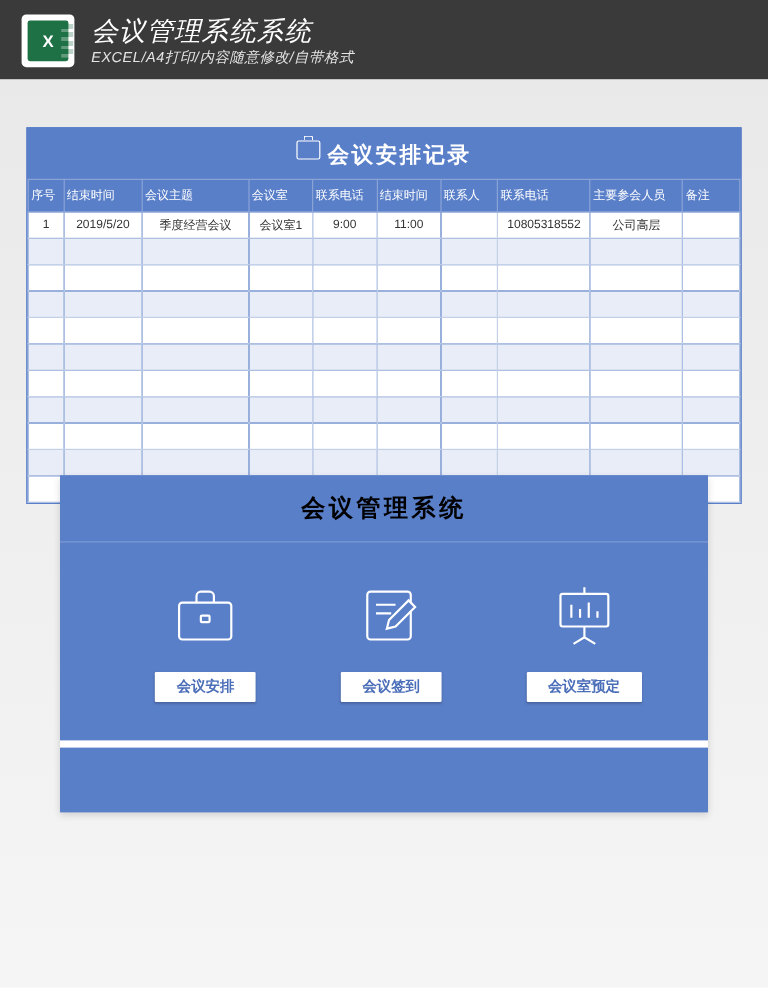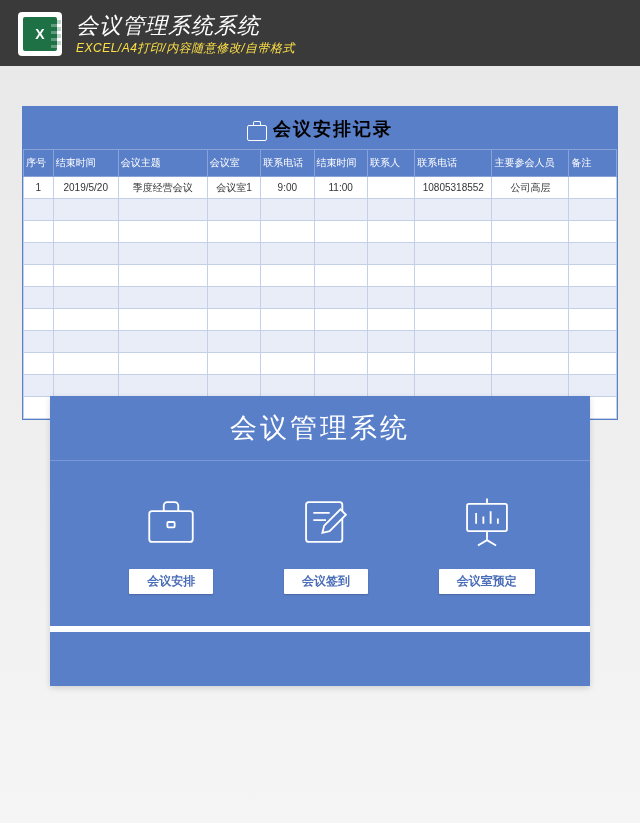--- a/index.html
+++ b/index.html
@@ -47,39 +47,39 @@
     position: absolute;
     right: -4px;
     top: 3px;
     width: 10px;
     height: 28px;
     background: repeating-linear-gradient(180deg, #1e7145 0 4px, #fff 4px 7px);
     opacity: 0.3;
   }
   .title-block { line-height: 1.3; font-style: italic; }
   .main-title { font-size: 22px; font-weight: 300; letter-spacing: 1px; }
-  .sub-title { font-size: 12px; color: #fde047; letter-spacing: 0.5px; }
+  .sub-title { font-size: 12px; color: #e5e5e5; letter-spacing: 0.5px; }
   .canvas {
     position: relative;
     padding: 40px 22px 0 22px;
   }
   .sheet {
     background: #5a7fc9;
     border: 1px solid #5a7fc9;
     width: 100%;
   }
   .sheet-title {
     text-align: center;
     padding: 10px 0 8px 0;
-    color: #000000;
+    color: #ffffff;
     font-size: 18px;
     font-weight: bold;
     letter-spacing: 2px;
     display: flex;
-    align-items: flex-end;
+    align-items: flex-start;
     justify-content: center;
     gap: 6px;
   }
   .briefcase-mini {
     width: 20px; height: 16px;
     border: 1.5px solid #fff;
     border-radius: 2px;
     position: relative;
   }
   .briefcase-mini::before {
@@ -122,23 +122,23 @@
     left: 50px;
     right: 50px;
     top: 330px;
     background: #5a7fc9;
     padding-bottom: 30px;
     box-shadow: 0 2px 6px rgba(0,0,0,0.15);
   }
   .panel-title {
     text-align: center;
     padding: 14px 0;
-    color: #ffffff;
-    font-size: 27px;
-    font-weight: 400;
+    color: #000000;
+    font-size: 20px;
+    font-weight: 700;
     letter-spacing: 3px;
     border-bottom: 1px solid rgba(255,255,255,0.2);
   }
   .panel-body {
     display: flex;
     justify-content: space-around;
     padding: 30px 20px 12px 20px;
     margin-left: 24px;
   }
   .module {

